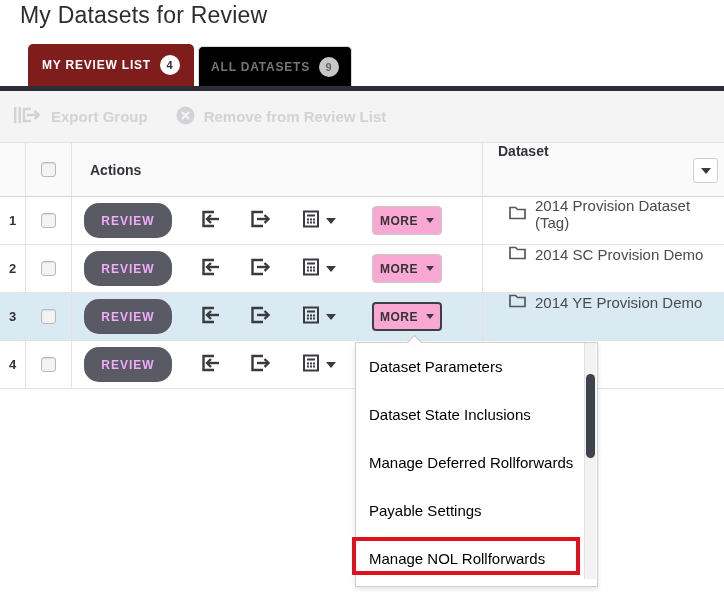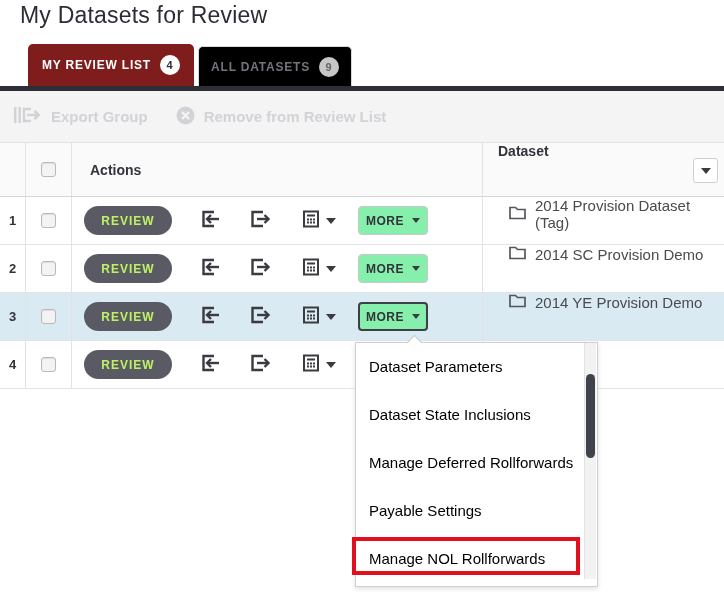--- a/index.html
+++ b/index.html
@@ -52,28 +52,28 @@
 
   .checkbox { width: 15px; height: 15px; border: 1px solid #b9b9b9; border-radius: 3px;
     background: #f3f3f3; box-shadow: inset 0 1px 1px rgba(0,0,0,0.08); }
 
   .filter-btn { position: absolute; right: 6px; top: 15px; width: 25px; height: 25px;
     background: #fff; border: 1px solid #cfcfcf; border-radius: 3px; display: flex;
     align-items: center; justify-content: center; }
   .caret-down { width: 0; height: 0; border-left: 5px solid transparent;
     border-right: 5px solid transparent; border-top: 6px solid #3a3a40; }
 
-  .review-btn { margin-left: 12px; width: 88px; height: 29px; border: none;
-    border-radius: 15px; background: #5a5a64; color: #bef264; font-family: inherit;
+  .review-btn { margin-left: 12px; width: 88px; height: 35px; border: none;
+    border-radius: 15px; background: #5a5a64; color: #f0abfc; font-family: inherit;
     font-size: 12px; font-weight: bold; letter-spacing: 1px; }
   .icon-btn { display: flex; align-items: center; justify-content: center; }
   .icon-btn.imp { margin-left: 28px; }
   .icon-btn.exp { margin-left: 29px; }
   .calc-group { margin-left: 31px; display: flex; align-items: center; gap: 6px; }
-  .more-btn { margin-left: 22px; width: 70px; height: 29px; background: #86efac;
+  .more-btn { margin-left: 36px; width: 70px; height: 29px; background: #f9a8d4;
     border: 1px solid #c9c9c9; border-radius: 4px; display: flex; align-items: center;
     justify-content: center; gap: 8px; font-size: 12px; font-weight: bold;
     color: #33333b; font-family: inherit; letter-spacing: 0.5px; }
   .more-btn .caret-down { border-top-width: 5px; border-left-width: 4px;
     border-right-width: 4px; }
   .more-btn.active { border: 2px solid #3e3e46; }
 
   .ds-cell { display: flex; align-items: center; gap: 9px; margin-left: 26px; }
   .ds-name { font-size: 15px; color: #4a4a4f; }
   .tbody-row:nth-child(4) .ds-name { margin-left: 77px; }

